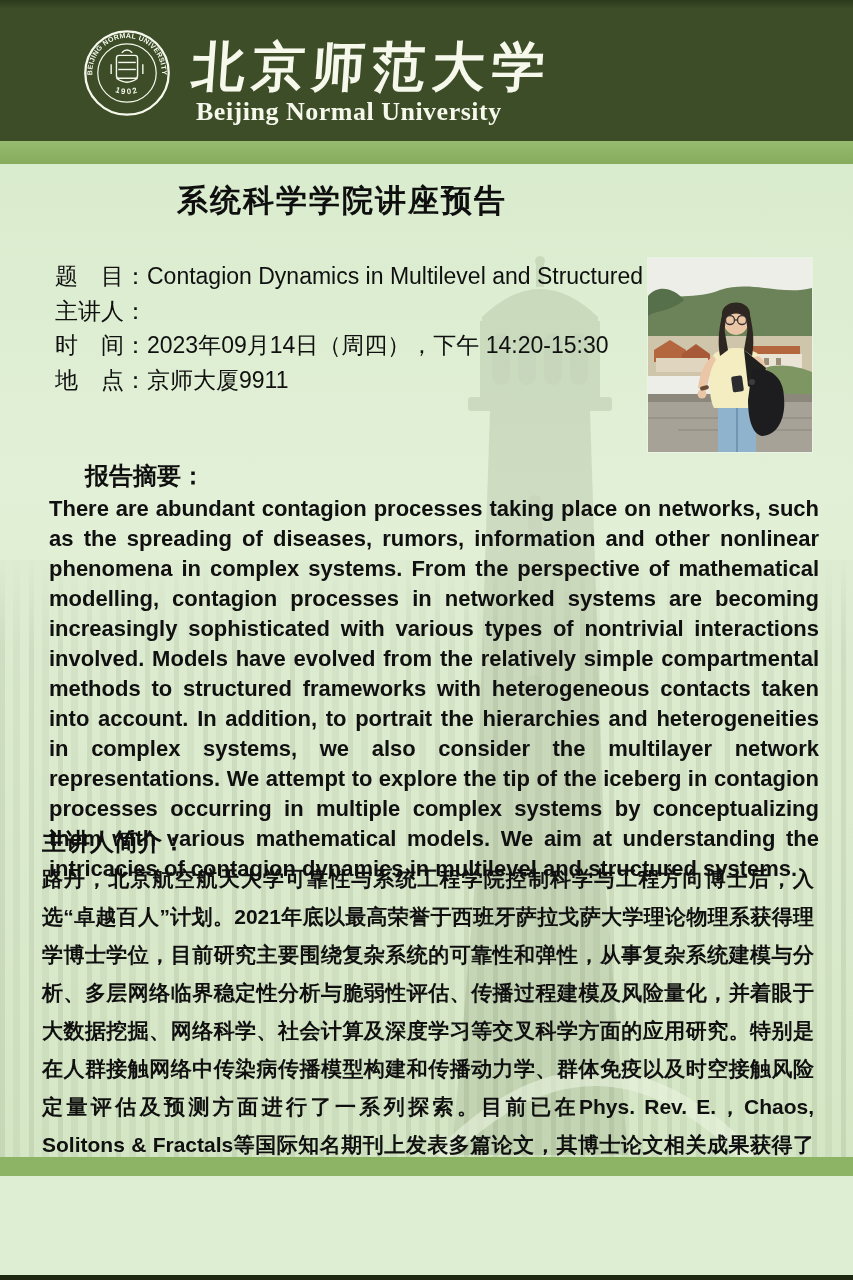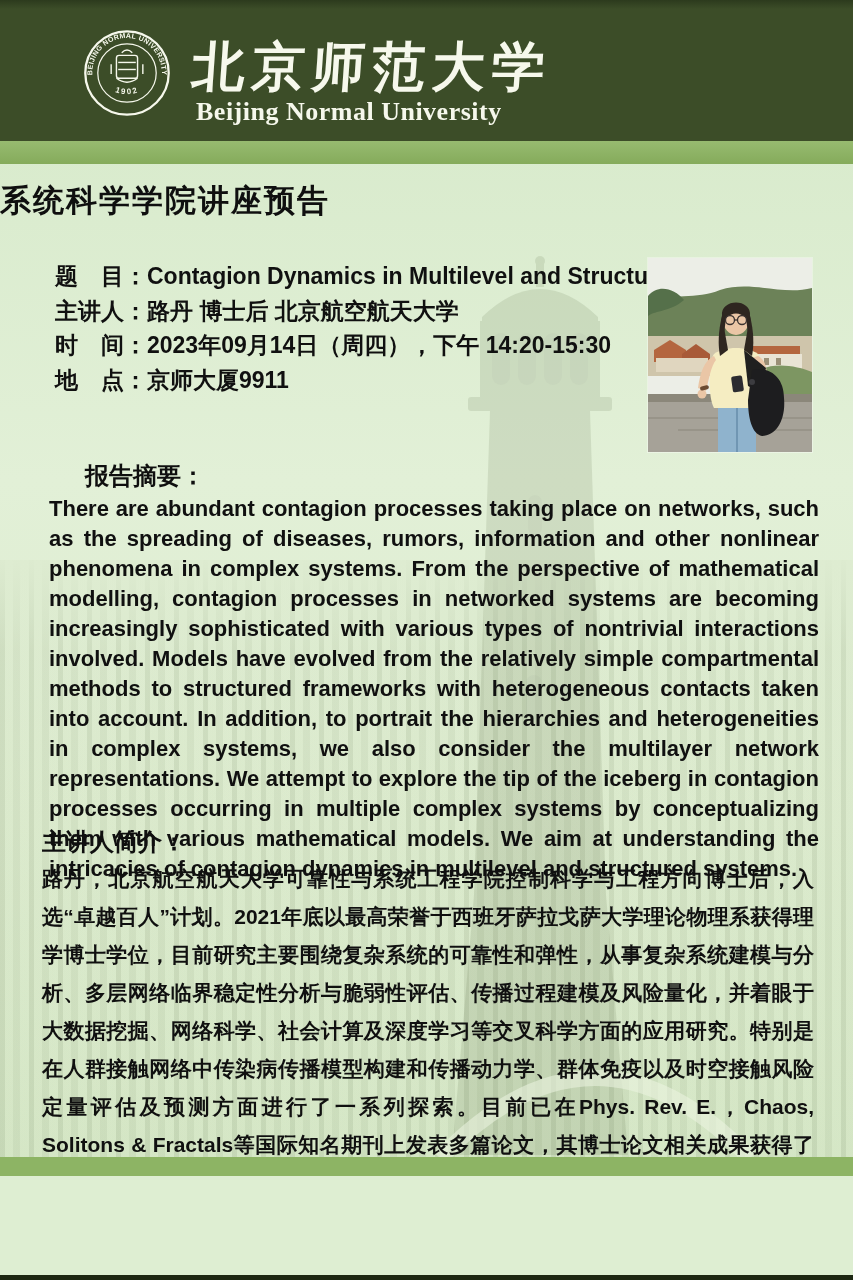--- a/index.html
+++ b/index.html
@@ -21,25 +21,25 @@
   .header{position:absolute;left:0;top:0;width:853px;height:141px;
     background:linear-gradient(180deg,#2c3a1d 0px,#3c4d28 9px,#3c4d28 100%);}
   .seal{position:absolute;left:83px;top:28px;width:88px;height:90px;}
   .uni-cn{position:absolute;left:192px;top:32px;font-size:53px;font-weight:700;color:#f6f8ec;
     letter-spacing:7px;transform:skewX(-4deg);font-family:"Liberation Serif","DejaVu Serif",serif;}
   .uni-en{position:absolute;left:196px;top:97px;font-size:26px;font-weight:700;color:#f6f8ec;
     font-family:"Liberation Serif","DejaVu Serif",serif;letter-spacing:.5px;}
   .band{position:absolute;left:0;top:141px;width:853px;height:23px;
     background:linear-gradient(180deg,#97bb70,#85ab5b);}
   
-  .page-title{position:absolute;left:0;top:180px;width:684px;text-align:left;
+  .page-title{position:absolute;left:0;top:180px;width:684px;text-align:center;
     font-size:31px;font-weight:800;letter-spacing:2px;color:#0f0f0f;}
   
   .details{position:absolute;left:55px;top:259px;width:588px;}
-  .detail-row{display:flex;align-items:center;font-size:23px;font-weight:700;line-height:34.6px;color:#101010;}
+  .detail-row{display:flex;align-items:center;font-size:23px;font-weight:400;line-height:34.6px;color:#101010;}
   .detail-label{white-space:pre;flex:0 0 auto;}
   .detail-value{white-space:nowrap;}
   
   .photo{position:absolute;left:648px;top:258px;width:164px;height:194px;box-shadow:0 0 0 1px rgba(255,255,255,.35);}
   
   .abstract-heading{position:absolute;left:42px;top:460px;font-size:24px;font-weight:800;color:#0f0f0f;margin-left:43px;}
   .abstract-body{position:absolute;left:42px;top:494px;width:770px;font-size:22px;font-weight:600;
     line-height:30px;text-align:justify;color:#101010;margin-left:7px;}
   
   .bio-heading{position:absolute;left:42px;top:826px;font-size:24px;font-weight:800;color:#0f0f0f;}
@@ -110,21 +110,20 @@
 
   <div class="page-title">系统科学学院讲座预告</div>
 
   <div class="details">
     <div class="detail-row">
       <span class="detail-label">题　目：</span>
       <span class="detail-value">Contagion Dynamics in Multilevel and Structured Systems</span>
     </div>
     <div class="detail-row">
       <span class="detail-label">主讲人：</span>
-      <span class="detail-value">路丹 博士后 北京航空航天大学</span>
     </div>
     <div class="detail-row">
       <span class="detail-label">时　间：</span>
       <span class="detail-value">2023年09月14日（周四），下午 14:20-15:30</span>
     </div>
     <div class="detail-row">
       <span class="detail-label">地　点：</span>
       <span class="detail-value">京师大厦9911</span>
     </div>
   </div>

